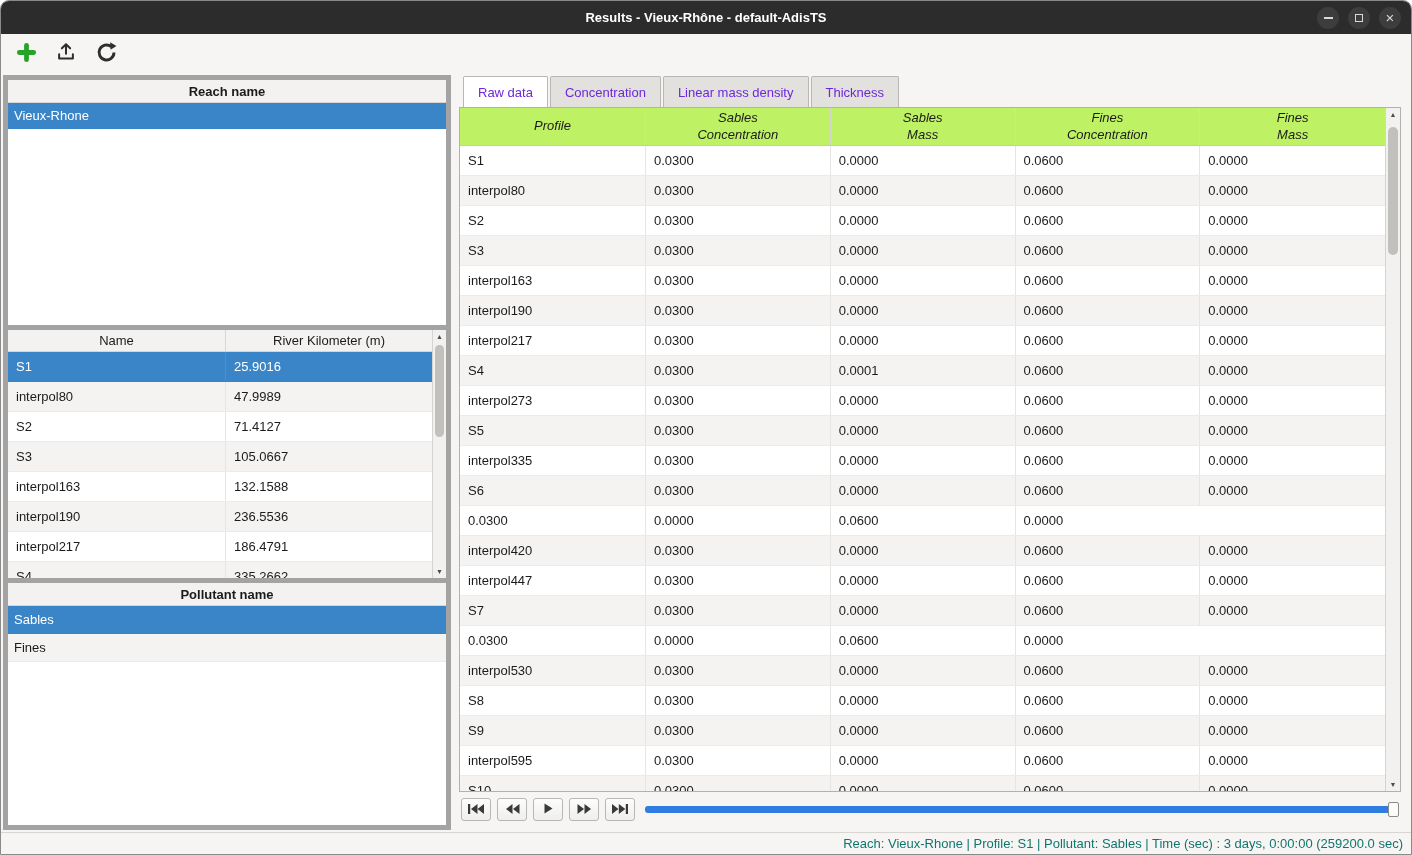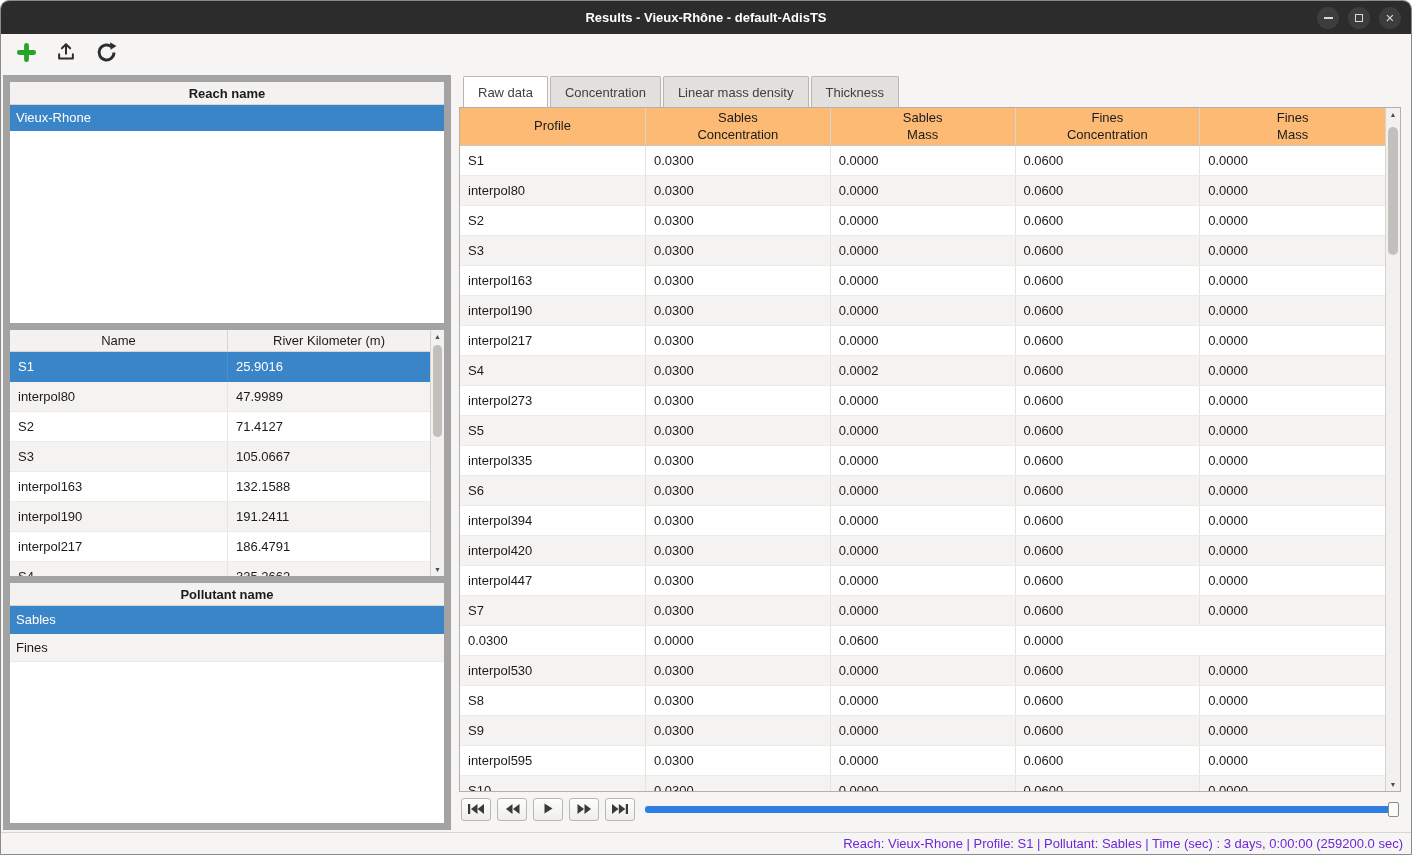--- a/index.html
+++ b/index.html
@@ -21,21 +21,21 @@
   
   .toolbar { flex:0 0 39px; display:flex; align-items:center; gap:8px; padding:0 9px; background:#f6f5f4; }
   .tool-btn { border:none; background:transparent; width:32px; height:32px; display:flex; align-items:center; justify-content:center; cursor:pointer; }
 
   
   .content { flex:1; display:flex; min-height:0; }
   .left { flex:0 0 452px; width:452px; padding:2px; display:flex; flex-direction:column; }
   .right { flex:1; min-width:0; display:flex; flex-direction:column; padding:6px 10px 0 6px; }
 
   
-  .box { border:7px solid #a3a3a3; background:#fff; position:relative; overflow:hidden; }
+  .box { border:5px solid #a3a3a3; background:#fff; position:relative; overflow:hidden; }
   .box + .box { border-top:none; }
   .box-header { height:23px; background:#f3f2f0; border-bottom:1px solid #d8d6d3; display:flex; align-items:center; justify-content:center; font-weight:bold; }
   .reach-box { flex:0 0 255px; }
   .profiles-box { flex:0 0 253px; }
   .pollutant-box { flex:1; }
 
   .profiles-head { display:grid; grid-template-columns:218px 1fr; height:22px; background:#f3f2f0; border-bottom:1px solid #d8d6d3; width:calc(100% - 14px); }
   .profiles-head .th { display:flex; align-items:center; justify-content:center; font-weight:normal; border-right:1px solid #d8d6d3; }
   .profiles-head .th:last-child { border-right:none; }
   .profiles-body { width:calc(100% - 14px); }
@@ -50,26 +50,26 @@
   .trow { background:#fff; border-bottom:1px solid #edebe8; }
   .trow.alt { background:#f4f3f1; }
   .trow.selected { background:#3a85c8; color:#ffffff; border-bottom-color:#3a85c8; }
   .tcell { display:flex; align-items:center; padding:0 8px; overflow:hidden; white-space:nowrap; border-right:1px solid #e7e5e2; }
   .tcell:last-child { border-right:none; }
   .trow.selected .tcell { border-right-color:#4a91cf; }
 
   
   .tabbar { display:flex; align-items:flex-end; height:28px; padding-left:4px; flex:0 0 28px; }
   .tab { padding:15px 14px; background:#e3e1de; border:1px solid #b9b7b4; border-bottom:none; margin-right:2px;
-         border-radius:2px 2px 0 0; height:25px; display:flex; align-items:center; cursor:pointer; color:#404040; }
+         border-radius:2px 2px 0 0; height:25px; display:flex; align-items:center; cursor:pointer; color:#6d28d9; }
   .tab.active { background:#fff; height:28px; position:relative; z-index:2; }
 
   
   .table-wrap { flex:1; min-height:0; border:1px solid #b3b1ae; background:#fff; position:relative; overflow:hidden; }
-  .thead { display:grid; grid-template-columns:186px repeat(4,1fr); height:38px; width:calc(100% - 15px); background:#fdba74; border-bottom:1px solid #c9c7c4; }
+  .thead { display:grid; grid-template-columns:186px repeat(4,1fr); height:38px; width:calc(100% - 15px); background:#bef264; border-bottom:1px solid #c9c7c4;font-style:italic; }
   .thead .th { display:flex; align-items:center; justify-content:center; text-align:center; white-space:pre-line; line-height:1.25; border-right:1px solid #d8d6d3; cursor:pointer; }
   .thead .th:last-child { border-right:none; }
   .tbody { width:calc(100% - 15px); }
   .tbody .trow { display:grid; grid-template-columns:186px repeat(4,1fr); height:30px; }
 
   
   .vscroll { position:absolute; top:0; right:0; bottom:0; width:14px; background:#f2f1ef; border-left:1px solid #d5d3d0; display:flex; flex-direction:column; }
   .table-wrap .vscroll { width:15px; }
   .sb-btn { height:13px; display:flex; align-items:center; justify-content:center; font-size:7px; color:#4c4c4c; cursor:pointer; }
   .sb-track { flex:1; position:relative; }
@@ -80,21 +80,21 @@
   
   .player { flex:0 0 40px; display:flex; align-items:center; gap:6px; padding:4px 2px 10px 2px; }
   .pbtn { width:30px; height:23px; border:1px solid #b9b7b4; border-radius:3px; background:linear-gradient(#fdfdfc,#efeeec);
           display:flex; align-items:center; justify-content:center; cursor:pointer; }
   .slider { flex:1; height:23px; position:relative; margin-left:4px; }
   .slider-track { position:absolute; left:0; right:6px; top:8px; height:7px; background:#2f7de1; border-radius:3px; }
   .slider-handle { position:absolute; right:0; top:4px; width:11px; height:15px; background:#fbfbfa; border:1px solid #8d8b88; border-radius:2px; cursor:pointer; }
 
   
   .statusbar { flex:0 0 22px; display:flex; align-items:center; justify-content:flex-end; padding-right:8px;
-               background:#f6f5f4; border-top:1px solid #d8d6d3; color:#6d28d9; }
+               background:#f6f5f4; border-top:1px solid #d8d6d3; color:#0f766e; }
 </style>
 </head>
 <body>
 
 <div class="window">
 
   <div class="titlebar">
     <div class="title">Results - Vieux-Rhône - default-AdisTS</div>
     <div class="win-controls">
       <div class="win-btn">
@@ -170,21 +170,21 @@
             <div class="trow alt">
               <div class="tcell">S3</div>
               <div class="tcell">105.0667</div>
             </div>
             <div class="trow">
               <div class="tcell">interpol163</div>
               <div class="tcell">132.1588</div>
             </div>
             <div class="trow alt">
               <div class="tcell">interpol190</div>
-              <div class="tcell">191.2411</div>
+              <div class="tcell">236.5536</div>
             </div>
             <div class="trow">
               <div class="tcell">interpol217</div>
               <div class="tcell">186.4791</div>
             </div>
             <div class="trow alt">
               <div class="tcell">S4</div>
               <div class="tcell">335.2662</div>
             </div>
           </div>
@@ -278,21 +278,21 @@
             <div class="trow">
               <div class="tcell">interpol217</div>
               <div class="tcell">0.0300</div>
               <div class="tcell">0.0000</div>
               <div class="tcell">0.0600</div>
               <div class="tcell">0.0000</div>
             </div>
             <div class="trow alt">
               <div class="tcell">S4</div>
               <div class="tcell">0.0300</div>
-              <div class="tcell">0.0002</div>
+              <div class="tcell">0.0001</div>
               <div class="tcell">0.0600</div>
               <div class="tcell">0.0000</div>
             </div>
             <div class="trow">
               <div class="tcell">interpol273</div>
               <div class="tcell">0.0300</div>
               <div class="tcell">0.0000</div>
               <div class="tcell">0.0600</div>
               <div class="tcell">0.0000</div>
             </div>
@@ -311,21 +311,20 @@
               <div class="tcell">0.0000</div>
             </div>
             <div class="trow alt">
               <div class="tcell">S6</div>
               <div class="tcell">0.0300</div>
               <div class="tcell">0.0000</div>
               <div class="tcell">0.0600</div>
               <div class="tcell">0.0000</div>
             </div>
             <div class="trow">
-              <div class="tcell">interpol394</div>
               <div class="tcell">0.0300</div>
               <div class="tcell">0.0000</div>
               <div class="tcell">0.0600</div>
               <div class="tcell">0.0000</div>
             </div>
             <div class="trow alt">
               <div class="tcell">interpol420</div>
               <div class="tcell">0.0300</div>
               <div class="tcell">0.0000</div>
               <div class="tcell">0.0600</div>

